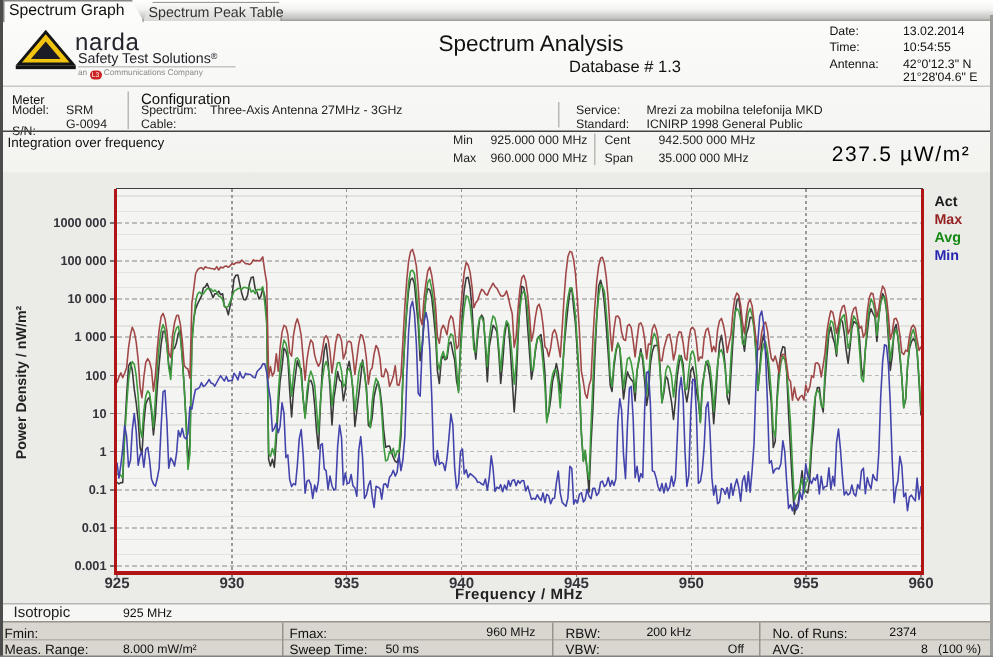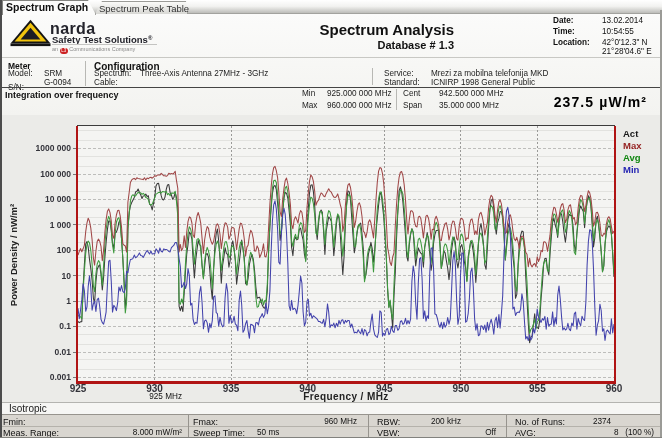--- a/index.html
+++ b/index.html
@@ -1,16 +1,16 @@
 <!DOCTYPE html>
 <html><head><meta charset="utf-8"><style>
 *{margin:0;padding:0;box-sizing:border-box}
 body{width:662px;height:438px;position:relative;font-family:"Liberation Sans",sans-serif;background:#f0f0ee;overflow:hidden}
 .abs{position:absolute}
-.b{font-weight:bold}
+.b{font-weight:normal}
 </style></head><body>
 
 <div class="abs" style="left:0;top:0;width:662px;height:14px;background:linear-gradient(180deg,#ffffff 0%,#f2f2f0 45%,#b4b4b0 100%)"></div>
 <div class="abs" style="left:0;top:13px;width:662px;height:1px;background:#a2a29e"></div>
 
 <div class="abs" style="left:0;top:14px;width:662px;height:101px;background:linear-gradient(180deg,#fbfbfa,#f3f3f0)"></div>
 
 <div class="abs" style="left:95px;top:1px;width:93px;height:13px;background:linear-gradient(180deg,#fafaf8,#d8d8d4);border:1px solid #9b9b97;border-bottom:none;clip-path:polygon(7px 0%,calc(100% - 2px) 0%,100% 100%,0% 100%)"></div>
 <div class="abs" style="left:99px;top:2.5px;font-size:9.5px;color:#333">Spectrum Peak Table</div>
 
@@ -21,28 +21,28 @@
 <polygon points="0.5,24.5 20.5,0.8 40.5,24.5" fill="#141414"></polygon>
 <polygon points="4.6,22.6 20.5,3.8 36.4,22.6" fill="#f2c40e"></polygon>
 <polygon points="10.6,20.4 20.5,8.7 30.4,20.4" fill="#1c1c24"></polygon>
 <rect x="0.5" y="24.5" width="40" height="2.6" fill="#141414"></rect>
 </svg>
 <div class="abs b" style="left:50px;top:20px;font-size:16px;letter-spacing:0.4px;color:#23232b">narda</div>
 <div class="abs b" style="left:52px;top:33.5px;font-size:9.5px;color:#23232b">Safety Test Solutions<span style="font-size:6px;vertical-align:3px">®</span></div>
 <div class="abs" style="left:52px;top:43.5px;width:105px;height:1px;background:#c4c4c2"></div>
 <div class="abs" style="left:52px;top:45.5px;font-size:5.5px;color:#8a8a8a">an <span style="display:inline-block;width:8px;height:6px;background:#cc2222;border-radius:3px;color:#fff;font-size:4.5px;text-align:center;line-height:6px;vertical-align:-1px">L3</span> Communications Company</div>
 
-<div class="abs b" style="left:254px;top:21px;width:200px;text-align:right;font-size:15px;color:#111">Spectrum Analysis</div>
+<div class="abs b" style="left:254px;top:21px;width:200px;text-align:center;font-size:15px;color:#111">Spectrum Analysis</div>
 <div class="abs b" style="left:254px;top:39px;width:200px;text-align:right;font-size:11px;color:#111">Database # 1.3</div>
 
 <div class="abs b" style="left:553px;top:16px;font-size:8.2px;color:#111">Date:</div>
 <div class="abs" style="left:602px;top:16px;font-size:8.2px;color:#111">13.02.2014</div>
 <div class="abs b" style="left:553px;top:27px;font-size:8.2px;color:#111">Time:</div>
 <div class="abs" style="left:602px;top:27px;font-size:8.2px;color:#111">10:54:55</div>
-<div class="abs b" style="left:553px;top:38px;font-size:8.2px;color:#111">Location:</div>
+<div class="abs b" style="left:553px;top:38px;font-size:8.2px;color:#111">Antenna:</div>
 <div class="abs" style="left:602px;top:38px;font-size:8.2px;color:#111">42°0'12.3" N</div>
 <div class="abs" style="left:602px;top:47px;font-size:8.2px;color:#111">21°28'04.6" E</div>
 
 <div class="abs" style="left:2px;top:57px;width:658px;height:1px;background:#c8c8c4"></div>
 
 <div class="abs b" style="left:8px;top:60.5px;font-size:8.5px;color:#111">Meter</div>
 <div class="abs" style="left:8px;top:69px;font-size:8.2px;color:#222">Model:</div>
 <div class="abs" style="left:44px;top:69px;font-size:8.2px;color:#222">SRM</div>
 <div class="abs" style="left:8px;top:83px;font-size:8.2px;color:#222">S/N:</div>
 <div class="abs" style="left:44px;top:77.5px;font-size:8.2px;color:#222">G-0094</div>
@@ -165,23 +165,23 @@
 
 <div class="abs" style="left:0;top:402px;width:662px;height:12px;background:#f6f6f4;border-top:1px solid #b4b4b0"></div>
 <div class="abs" style="left:9px;top:402.5px;font-size:10px;color:#222">Isotropic</div>
 
 <div class="abs" style="left:0;top:414px;width:662px;height:24px;background:#d9d6d0;border-top:1px solid #97948e"></div>
 <div class="abs" style="left:0;top:425.5px;width:662px;height:1px;background:#b5b2ab"></div>
 <div class="abs" style="left:188px;top:415px;width:1px;height:23px;background:#97948e"></div>
 <div class="abs" style="left:368px;top:415px;width:1px;height:23px;background:#97948e"></div>
 <div class="abs" style="left:506px;top:415px;width:1px;height:23px;background:#97948e"></div>
 <div class="abs" style="left:3px;top:417px;font-size:9px;color:#111">Fmin:</div>
-<div class="abs" style="left:82px;top:392px;width:100px;text-align:right;font-size:8.2px;color:#111">925 MHz</div>
+<div class="abs" style="left:82px;top:404px;width:100px;text-align:left;font-size:8.2px;color:#111">925 MHz</div>
 <div class="abs" style="left:3px;top:428px;font-size:9px;color:#111">Meas. Range:</div>
-<div class="abs" style="left:82px;top:428px;width:100px;text-align:right;font-size:8.2px;color:#111">8.000 mW/m²</div>
+<div class="abs" style="left:82px;top:428px;width:100px;font-size:8.2px;color:#111">8.000 mW/m²</div>
 <div class="abs" style="left:193px;top:417px;font-size:9px;color:#111">Fmax:</div>
 <div class="abs" style="left:257px;top:416.5px;width:100px;text-align:right;font-size:8.2px;color:#111">960 MHz</div>
 <div class="abs" style="left:193px;top:428px;font-size:9px;color:#111">Sweep Time:</div>
 <div class="abs" style="left:257px;top:428px;width:100px;font-size:8.2px;color:#111">50 ms</div>
 <div class="abs" style="left:377px;top:417px;font-size:9px;color:#111">RBW:</div>
 <div class="abs" style="left:396px;top:416.5px;width:100px;text-align:center;font-size:8.2px;color:#111">200 kHz</div>
 <div class="abs" style="left:377px;top:428px;font-size:9px;color:#111">VBW:</div>
 <div class="abs" style="left:396px;top:428px;width:100px;text-align:right;font-size:8.2px;color:#111">Off</div>
 <div class="abs" style="left:515px;top:417px;font-size:9px;color:#111">No. of Runs:</div>
 <div class="abs" style="left:552px;top:416.5px;width:100px;text-align:center;font-size:8.2px;color:#111">2374</div>

